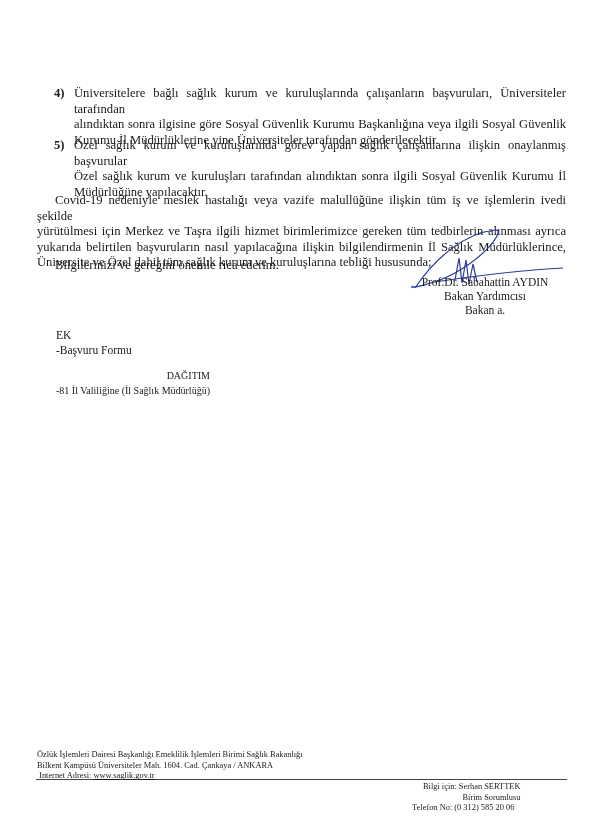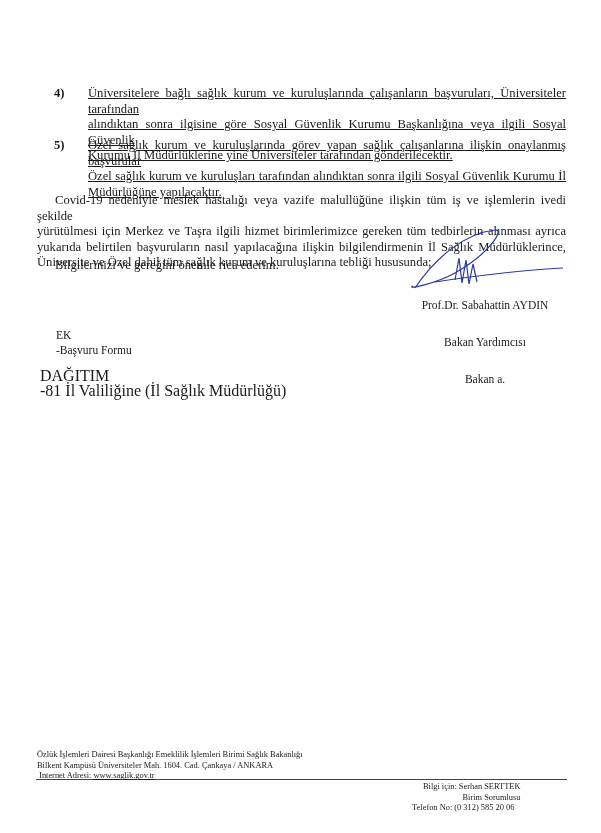--- a/index.html
+++ b/index.html
@@ -1,29 +1,29 @@
 <!DOCTYPE html>
 <html><head>
 <meta charset="utf-8">
 <style>
   html, body { margin: 0; padding: 0; background: #ffffff; }
   body { width: 601px; height: 833px; position: relative; overflow: hidden;
          font-family: "Liberation Serif", "DejaVu Serif", serif; color: #1a1a1a; }
   .para-item { position: absolute; left: 54px; width: 512px; font-size: 12.6px; line-height: 15.6px; }
   .para-item .num { position: absolute; left: 0; top: 0; font-weight: bold; }
-  .para-item .txt { margin-left: 34px; text-align: justify; text-align-last: left; text-decoration: underline; }
+  .para-item .txt { margin-left: 20px; text-align: justify; text-align-last: left; }
   .just-last { text-align-last: justify !important; }
   .body-para { position: absolute; left: 37px; width: 529px; font-size: 12.6px; line-height: 15.6px; text-align: justify; }
   .body-para .indent { display: inline-block; width: 18px; }
   .closing { position: absolute; left: 55px; top: 258px; font-size: 12.6px; }
   .sig-block { position: absolute; left: 405px; top: 275px; width: 160px; font-size: 11.5px; line-height: 14px; text-align: center; }
-  .sig-block div { white-space: nowrap; margin-top: 23px; }
+  .sig-block div { white-space: nowrap; }
   .signature { position: absolute; left: 395px; top: 228px; width: 170px; height: 70px; }
   .ek { position: absolute; left: 56px; top: 328px; font-size: 11.5px; line-height: 14.5px; }
-  .dagitim { position: absolute; left: 40px; top: 369px; font-size: 16px; line-height: 14.5px; }
+  .dagitim { position: absolute; left: 56px; top: 369px; font-size: 10px; line-height: 14.5px; text-align: right; }
   .footer-line { position: absolute; left: 36px; right: 34px; top: 779px; border-top: 1px solid #444; }
   .footer-left { position: absolute; left: 37px; top: 750px; font-size: 8.4px; line-height: 10.6px; white-space: nowrap; }
   .footer-right { position: absolute; left: 406px; top: 782px; font-size: 8.4px; line-height: 10.6px; white-space: nowrap; }
   .footer-right div { text-align: right; }
   .footer-right .c1 { padding-left: 17px; text-align: left; }
   .footer-right .c2 { padding-left: 44px; text-align: right; }
   .link { text-decoration: underline; color: #1a1a1a; }
 </style>
 </head>
 <body>

